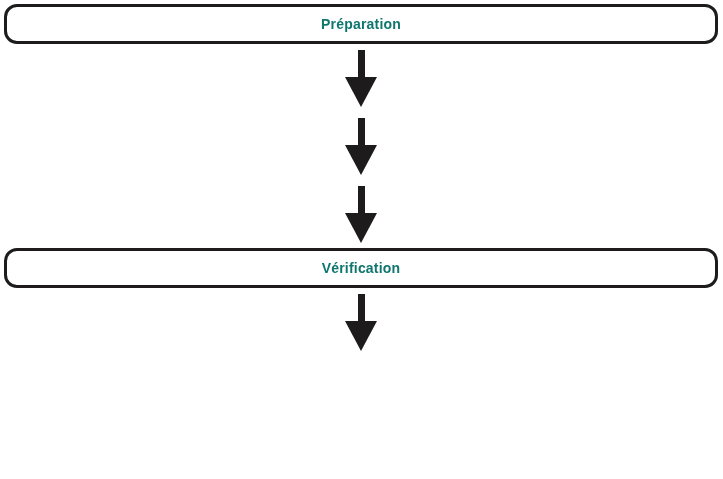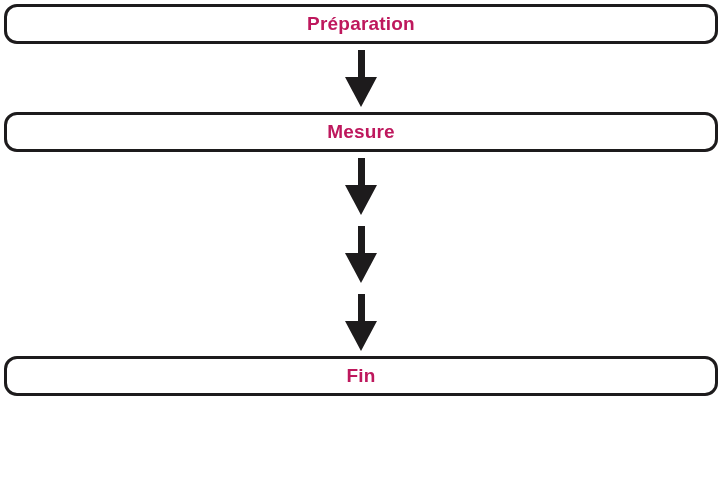--- a/index.html
+++ b/index.html
@@ -27,23 +27,23 @@
     box-sizing: border-box;
     height: 40px;
     border: 3px solid #1d1b1c;
     border-radius: 13px;
     background: #ffffff;
     display: flex;
     align-items: center;
     justify-content: center;
   }
   .step-label {
-    font-size: 19px;
+    font-size: 14px;
     font-weight: 700;
-    color: #be185d;
+    color: #0f766e;
     letter-spacing: 0.2px;
     white-space: nowrap;
   }
   .arrow-gap {
     height: 68px;
     display: flex;
     align-items: center;
     justify-content: center;
   }
   .down-arrow {
@@ -74,45 +74,42 @@
       <span class="step-label">Préparation</span>
     </div>
 
     <div class="arrow-gap">
       <div class="down-arrow">
         <div class="stem"></div>
         <div class="head"></div>
       </div>
     </div>
 
-    <div class="step-box">
-      <span class="step-label">Mesure</span>
-    </div>
-
-    <div class="arrow-gap">
-      <div class="down-arrow">
-        <div class="stem"></div>
-        <div class="head"></div>
-      </div>
-    </div>
-
 
     <div class="arrow-gap">
       <div class="down-arrow">
         <div class="stem"></div>
         <div class="head"></div>
       </div>
     </div>
 
 
     <div class="arrow-gap">
       <div class="down-arrow">
         <div class="stem"></div>
         <div class="head"></div>
       </div>
     </div>
 
     <div class="step-box">
-      <span class="step-label">Fin</span>
+      <span class="step-label">Vérification</span>
     </div>
+
+    <div class="arrow-gap">
+      <div class="down-arrow">
+        <div class="stem"></div>
+        <div class="head"></div>
+      </div>
+    </div>
+
 
   </div>
 </div>
 
 </body></html>

